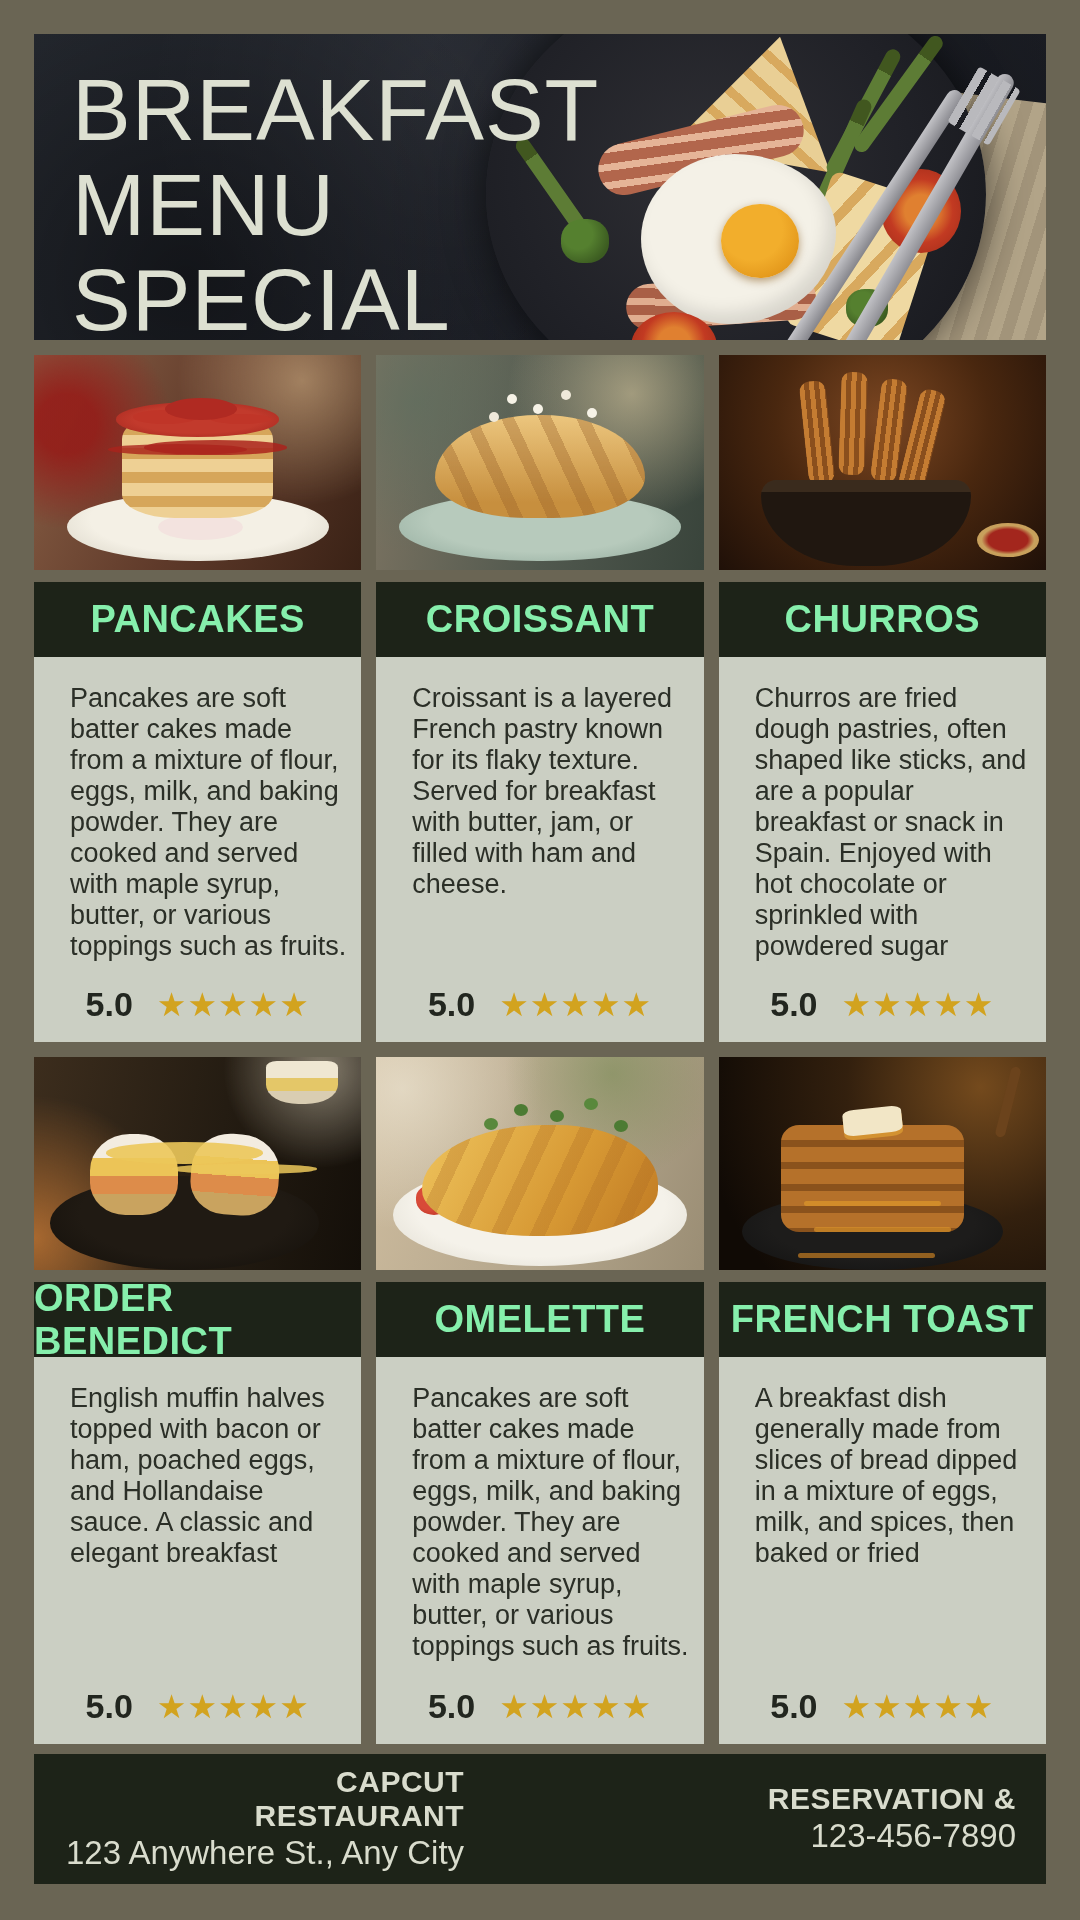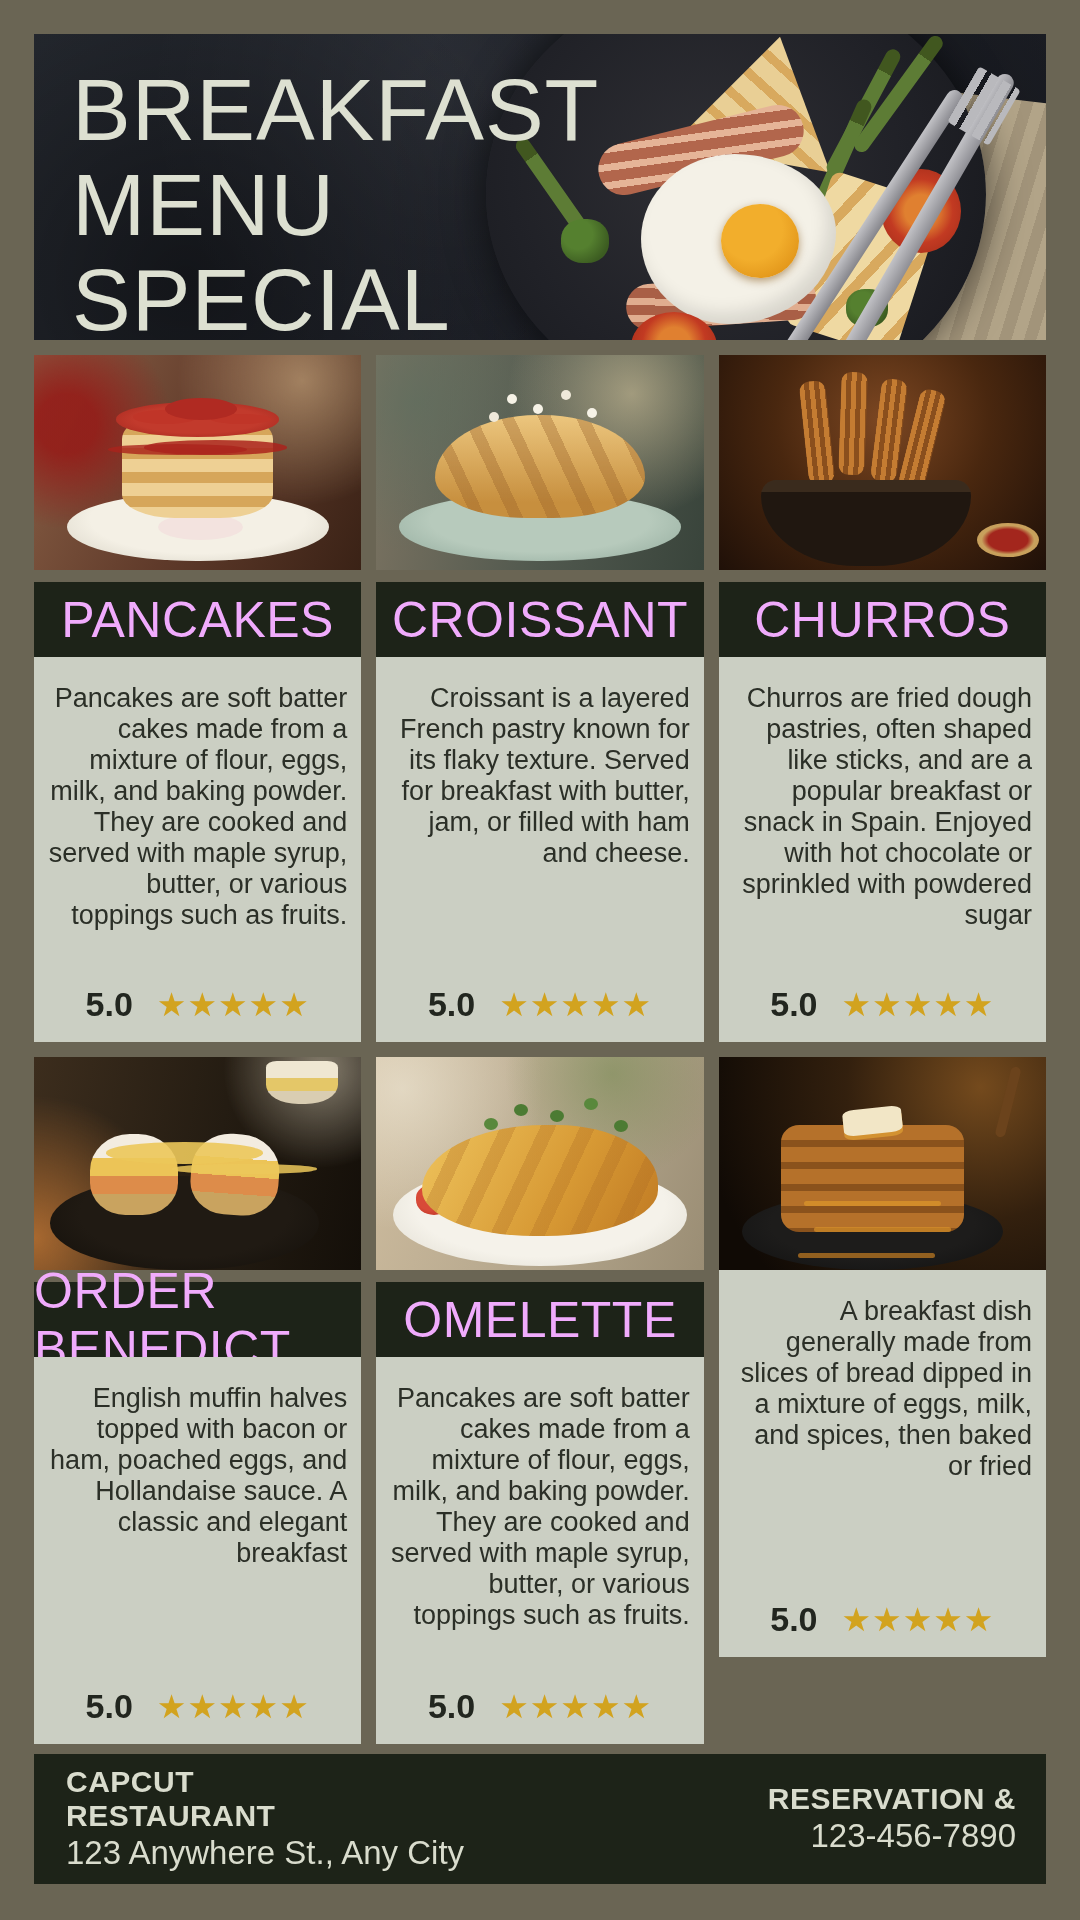--- a/index.html
+++ b/index.html
@@ -61,24 +61,24 @@
 
   
   .menu-row{display:flex;gap:15px;position:absolute;left:34px;width:1012px;}
   .row-1{top:355px;}
   .row-2{top:1057px;}
   .card{flex:1 1 0;display:flex;flex-direction:column;}
   .photo{position:relative;overflow:hidden;height:215px;}
   .row-2 .photo{height:213px;}
   .photo *{position:absolute;}
   .title-bar{margin-top:12px;height:75px;background:#1d2318;display:flex;align-items:center;justify-content:center;}
-  .title-bar span{color:#f0abfc;font-weight:normal;font-size:50px;letter-spacing:.5px;}
+  .title-bar span{color:#86efac;font-weight:bold;font-size:38px;letter-spacing:.5px;}
   .card-body{position:relative;background:#cbcfc3;height:385px;}
   .row-2 .card-body{height:387px;}
-  .card-desc{padding:26px 14px 0 14px;text-align:right;color:#2b2f27;font-size:27px;line-height:31px;}
+  .card-desc{padding:26px 14px 0 14px;text-align:left;color:#2b2f27;font-size:27px;line-height:31px;margin-left:22px;}
   .rating{position:absolute;left:0;right:0;bottom:18px;display:flex;align-items:center;justify-content:center;gap:24px;}
   .rating-value{color:#22261f;font-weight:bold;font-size:34px;}
   .rating-stars{color:#d2a31f;font-size:33px;letter-spacing:1px;line-height:33px;}
 
   
   .p-pancakes{background:
       radial-gradient(circle at 10% 32%, rgba(150,25,22,.85) 0 9%, rgba(150,25,22,0) 32%),
       radial-gradient(circle at 82% 12%, rgba(238,205,155,.5), rgba(238,205,155,0) 38%),
       linear-gradient(115deg,#8a6046 0%,#5f3a2a 52%,#3a2216 100%);}
   .pk-plate{bottom:4%;left:10%;width:80%;height:32%;border-radius:50%;
@@ -157,21 +157,21 @@
   .ft-butter{bottom:64%;left:38%;width:18%;height:12%;border-radius:20%;transform:rotate(-6deg);
     background:#f2e6c6;box-shadow:0 4px 0 rgba(214,150,50,.9);}
   .ft-syrup{bottom:30%;left:26%;width:42%;height:5px;border-radius:3px;background:rgba(214,144,42,.85);
     box-shadow:10px 26px 0 rgba(214,144,42,.7), -6px 52px 0 rgba(196,126,34,.7);}
   .ft-dipper{top:4%;right:10%;width:10px;height:34%;background:#6b431c;border-radius:5px;transform:rotate(14deg);}
 
   
   .footer{position:absolute;left:34px;top:1754px;width:1012px;height:130px;background:#1d2318;
     display:flex;justify-content:space-between;align-items:center;box-sizing:border-box;
     padding:0 30px 0 32px;color:#d9dccd;}
-  .footer-left{text-align:left;}
+  .footer-left{text-align:right;}
   .footer-right{text-align:right;}
   .f-bold{font-weight:bold;font-size:30px;line-height:34px;letter-spacing:.5px;}
   .f-reg{font-size:33px;line-height:40px;margin-top:0;}
 </style>
 </head>
 <body>
 
 <div class="poster">
 
   <div class="header">
@@ -308,20 +308,23 @@
     </div>
 
     <div class="card">
       <div class="photo p-frtoast">
         <div class="ft-dipper"></div>
         <div class="ft-plate"></div>
         <div class="ft-stack"></div>
         <div class="ft-syrup"></div>
         <div class="ft-butter"></div>
       </div>
+      <div class="title-bar">
+        <span>FRENCH TOAST</span>
+      </div>
       <div class="card-body">
         <div class="card-desc">A breakfast dish generally made from slices of bread dipped in a mixture of eggs, milk, and spices, then baked or fried</div>
         <div class="rating">
           <span class="rating-value">5.0</span>
           <span class="rating-stars">★★★★★</span>
         </div>
       </div>
     </div>
   </div>
 

